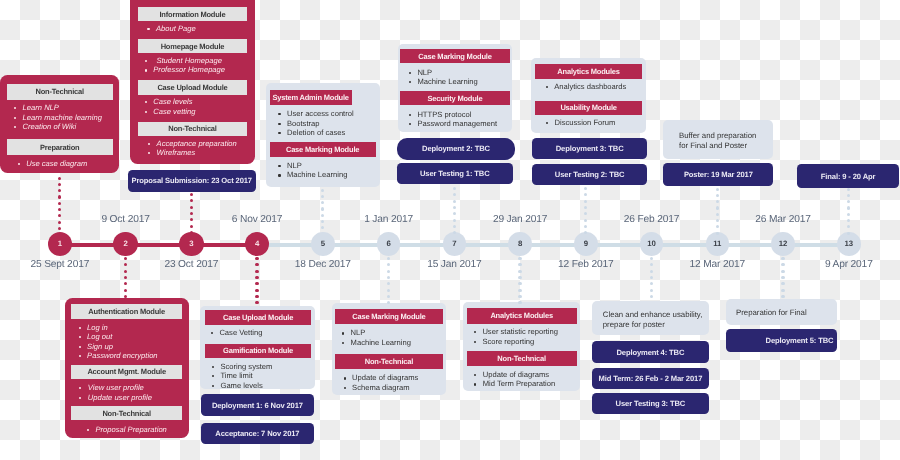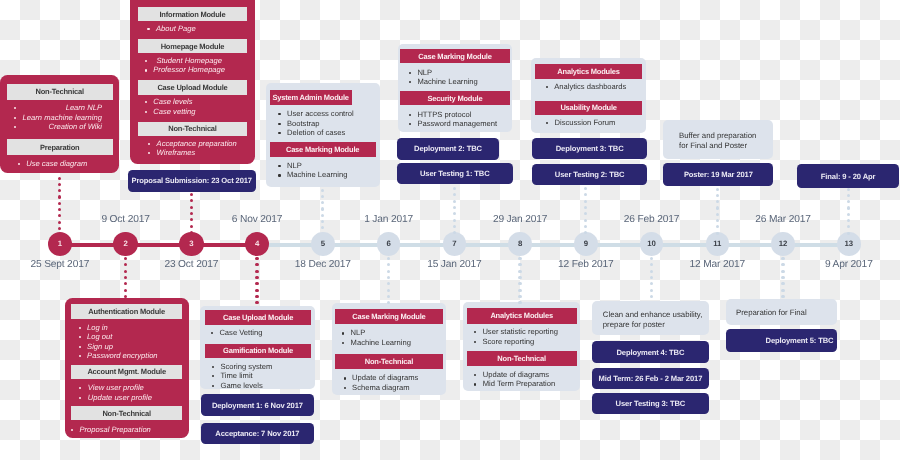--- a/index.html
+++ b/index.html
@@ -112,21 +112,21 @@
     <div class="node todo" style="left: 771.25px; top: 232.1px; width: 23.6px; height: 23.6px;">
       <span>12</span>
     </div>
     <div class="datelbl" style="left: 723.05px; width: 120px; top: 214.6px;">26 Mar 2017</div>
     <div class="node todo" style="left: 837px; top: 232.1px; width: 23.6px; height: 23.6px;">
       <span>13</span>
     </div>
     <div class="datelbl" style="left: 788.8px; width: 120px; top: 259.9px;">9 Apr 2017</div>
     <div class="card card-red" style="left: 0px; top: 74.8px; width: 119.4px; height: 98.6px;">
       <div class="bar-gray" style="position: absolute; left: 6.6px; top: 8.8px; width: 106.2px; height: 16.2px;">Non-Technical</div>
-      <ul class="bl on-red" style="position: absolute; left: 13.6px; top: 28.5px; text-align: right;">
+      <ul class="bl on-red" style="position: absolute; left: 13.6px; top: 28.5px;">
         <li>Learn NLP</li>
         <li>Learn machine learning</li>
         <li>Creation of Wiki</li>
       </ul>
       <div class="bar-gray" style="position: absolute; left: 6.6px; top: 64.45px; width: 106.2px; height: 16.2px;">Preparation</div>
       <ul class="bl on-red" style="position: absolute; left: 17.2px; top: 84.15px;">
         <li>Use case diagram</li>
       </ul>
     </div>
     <div class="conn red" style="left: 58.2px; top: 176.5px; height: 55px;">
@@ -191,21 +191,21 @@
       <ul class="bl on-blue" style="position: absolute; left: 10.4px; top: 24px;">
         <li>NLP</li>
         <li>Machine Learning</li>
       </ul>
       <div class="bar-red" style="position: absolute; left: 1.8px; top: 47.3px; width: 110.4px; height: 14.7px;">Security Module</div>
       <ul class="bl on-blue" style="position: absolute; left: 10.4px; top: 66.1px;">
         <li>HTTPS protocol</li>
         <li>Password management</li>
       </ul>
     </div>
-    <div class="card card-navy" style="left: 397px; top: 137.8px; width: 102px; height: 21.9px;">
+    <div class="card card-navy" style="left: 397px; top: 137.8px; width: 118px; height: 21.9px; border-radius: 10px;">
       <span>Deployment 2: TBC</span>
     </div>
     <div class="card card-navy" style="left: 397px; top: 163px; width: 115.5px; height: 21.3px;">
       <span>User Testing 1: TBC</span>
     </div>
     <div class="conn blue" style="left: 452.7px; top: 187px; height: 45px;">
       <i style="top: 0px;"></i>
       <i style="top: 6.3px;"></i>
       <i style="top: 12.6px;"></i>
       <i style="top: 18.9px;"></i>
@@ -285,21 +285,21 @@
         <li>Log out</li>
         <li>Sign up</li>
         <li>Password encryption</li>
       </ul>
       <div class="bar-gray" style="position: absolute; left: 6.8px; top: 67.1px; width: 110.7px; height: 14.3px;">Account Mgmt. Module</div>
       <ul class="bl on-red" style="position: absolute; left: 14.3px; top: 85.6px;">
         <li>View user profile</li>
         <li>Update user profile</li>
       </ul>
       <div class="bar-gray" style="position: absolute; left: 6.8px; top: 108.6px; width: 110.7px; height: 14.3px;">Non-Technical</div>
-      <ul class="bl on-red" style="position: absolute; left: 6px; top: 127.1px;">
+      <ul class="bl on-red" style="position: absolute; left: 22px; top: 127.1px;">
         <li>Proposal Preparation</li>
       </ul>
     </div>
     <div class="conn red" style="left: 123.95px; top: 257px; height: 40px;">
       <i style="top: 0px;"></i>
       <i style="top: 6.3px;"></i>
       <i style="top: 12.6px;"></i>
       <i style="top: 18.9px;"></i>
       <i style="top: 25.2px;"></i>
       <i style="top: 31.5px;"></i>

